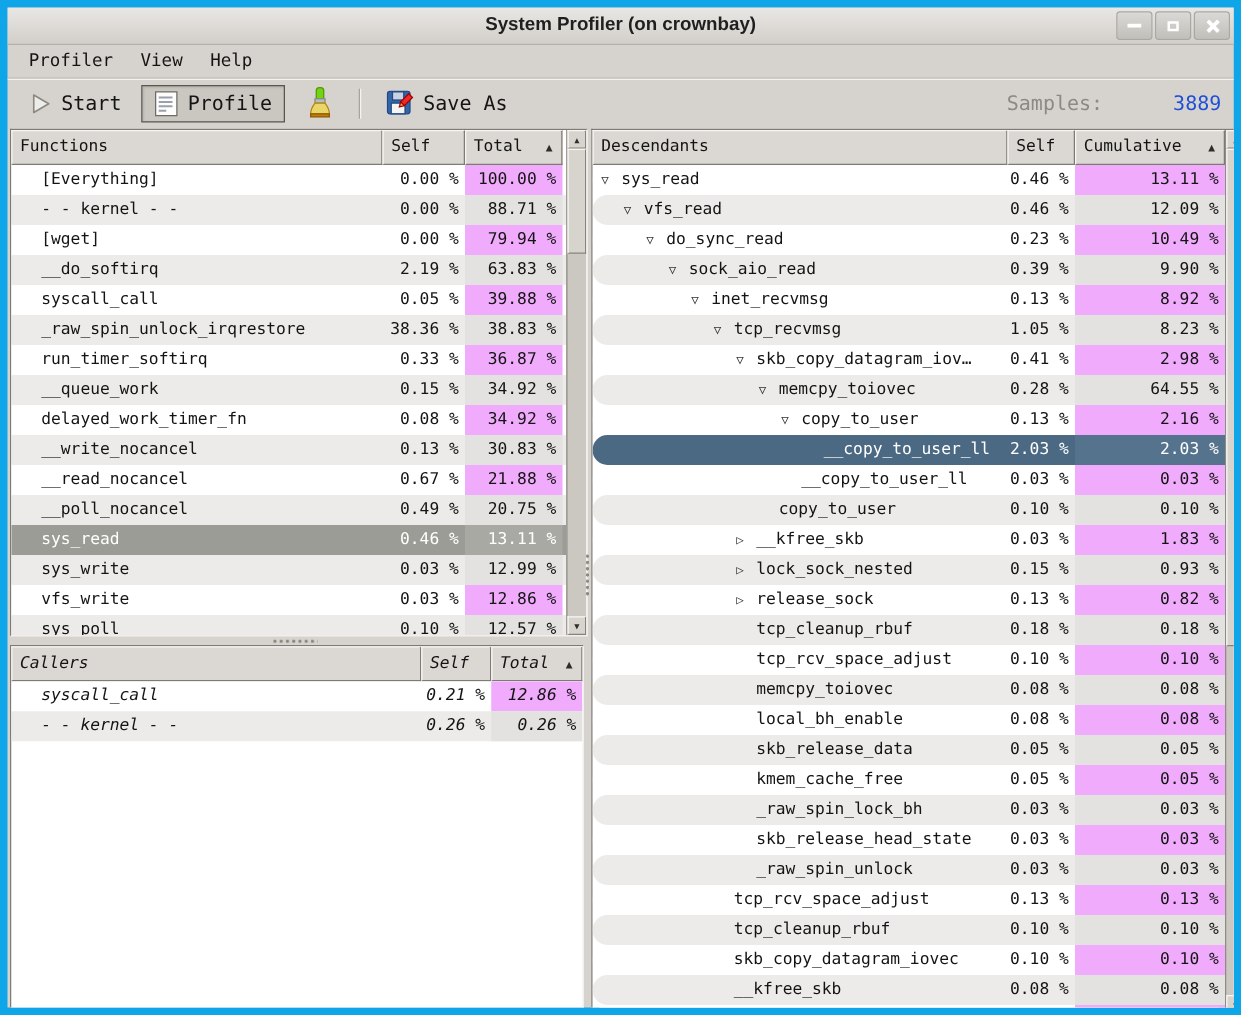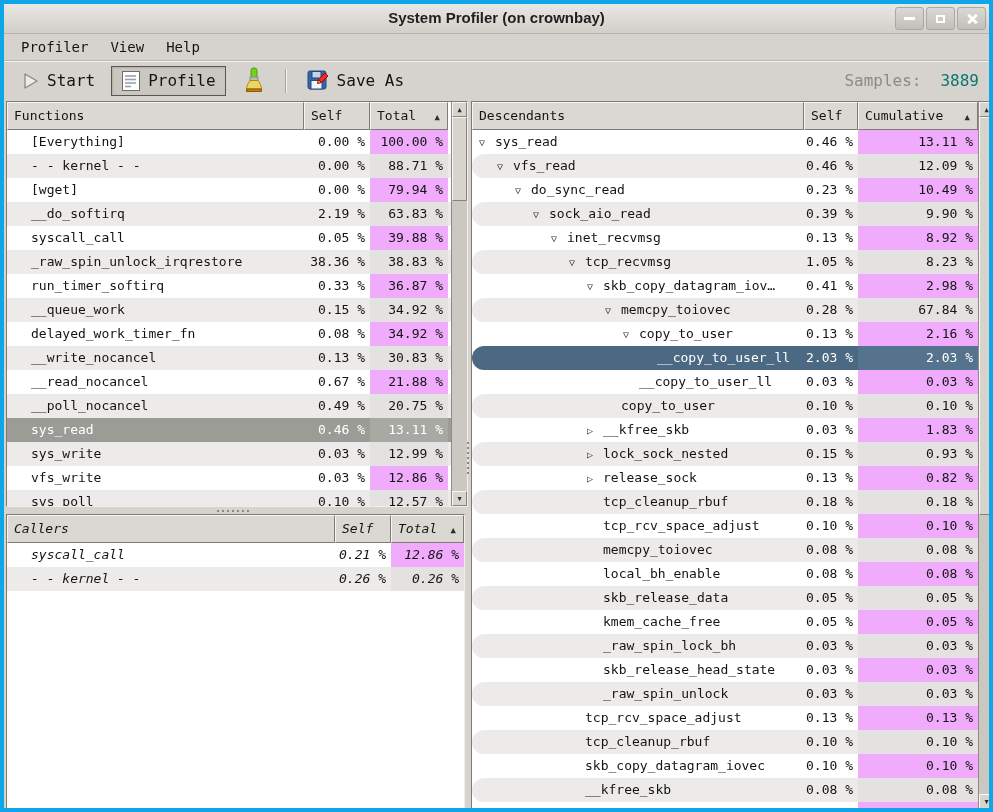--- a/index.html
+++ b/index.html
@@ -1,19 +1,19 @@
 <!DOCTYPE html>
 <html><head>
 <meta charset="utf-8">
 <style>
   html,body{margin:0;padding:0;background:#4d4d4d;}
   .window{
     position:relative;width:993px;height:812px;
     background:#d6d3ce;overflow:hidden;
-    border:4px solid #0ea5e9;box-sizing:border-box;
+    border:6px solid #0ea5e9;box-sizing:border-box;
     font-family:"DejaVu Sans Mono",monospace;color:#141414;
   }
   
   .titlebar{position:absolute;left:0;top:0;width:100%;height:30px;
     background:linear-gradient(#e9e7e4,#d2cfca);
     border-bottom:1px solid #b5b2ac;box-sizing:border-box;}
   .title-text{position:absolute;left:0;right:0;top:5px;text-align:center;
     font-family:"Liberation Sans",sans-serif;font-weight:bold;font-size:15px;color:#1f1f1f;}
   .winbtns{position:absolute;top:3px;right:3px;display:flex;gap:2px;}
   .winbtn{width:29px;height:23px;border:1px solid #aaa8a2;border-radius:3px;
@@ -28,21 +28,21 @@
     border-bottom:1px solid #bcb9b3;box-sizing:border-box;display:flex;align-items:center;padding-left:6px;}
   .menu-item{padding:0 11px;font-size:14px;line-height:25px;}
   
   .toolbar{position:absolute;left:0;top:57px;width:100%;height:38px;
     border-top:1px solid #f2f1ee;box-sizing:border-box;display:flex;align-items:center;padding-left:8px;}
   .tbtn{display:flex;align-items:center;gap:7px;padding:3px 9px;font-size:16px;height:30px;box-sizing:border-box;border:1px solid transparent;}
   .tbtn.pressed{background:#cac7c1;border:1px solid #57564f;box-shadow:inset 1px 1px 2px rgba(0,0,0,0.12);margin:0 6px;}
   .tsep{width:0;height:24px;border-left:1px solid #a6a49c;border-right:1px solid #f4f3f0;margin:0 9px;}
   .samples{margin-left:auto;padding-right:10px;font-size:16px;display:flex;align-items:center;}
   .samples .lbl{color:#8b8a85;}
-  .samples .val{color:#0f766e;margin-left:19px;}
+  .samples .val{color:#1d4ed8;margin-left:56px;}
   
   .panel{position:absolute;background:#ffffff;border:1px solid;border-color:#7d7b73 #f1efec #f1efec #7d7b73;box-sizing:border-box;overflow:hidden;}
   #functions-panel{left:2px;top:97px;width:462px;height:406px;}
   #callers-panel{left:2px;top:510px;width:459px;height:295px;}
   #descendants-panel{left:467px;top:97px;width:524px;height:709px;}
   .grid-f{display:grid;grid-template-columns:297px 66px 78px;}
   .grid-c{display:grid;grid-template-columns:328px 56px 73px;font-style:italic;}
   .grid-d{display:grid;grid-template-columns:332px 54px 120px;border-radius:13px;}
   .thead{position:absolute;left:0;top:0;height:28px;}
   .th{background:#dbd8d3;border-top:1px solid #f6f5f3;border-left:1px solid #f6f5f3;
@@ -341,21 +341,21 @@
 
         <div class="row grid-d" style="--lvl: 6;">
           <div class="cell name"><span class="exp">▽</span><span>skb_copy_datagram_iov…</span></div>
           <div class="cell num">0.41 %</div>
           <div class="cell num sorted-col">2.98 %</div>
         </div>
 
         <div class="row grid-d odd" style="--lvl: 7;">
           <div class="cell name"><span class="exp">▽</span><span>memcpy_toiovec</span></div>
           <div class="cell num">0.28 %</div>
-          <div class="cell num sorted-col">67.84 %</div>
+          <div class="cell num sorted-col">64.55 %</div>
         </div>
 
         <div class="row grid-d" style="--lvl: 8;">
           <div class="cell name"><span class="exp">▽</span><span>copy_to_user</span></div>
           <div class="cell num">0.13 %</div>
           <div class="cell num sorted-col">2.16 %</div>
         </div>
 
         <div class="row grid-d odd sel-active" style="--lvl: 9;">
           <div class="cell name"><span class="exp"></span><span>__copy_to_user_ll</span></div>

